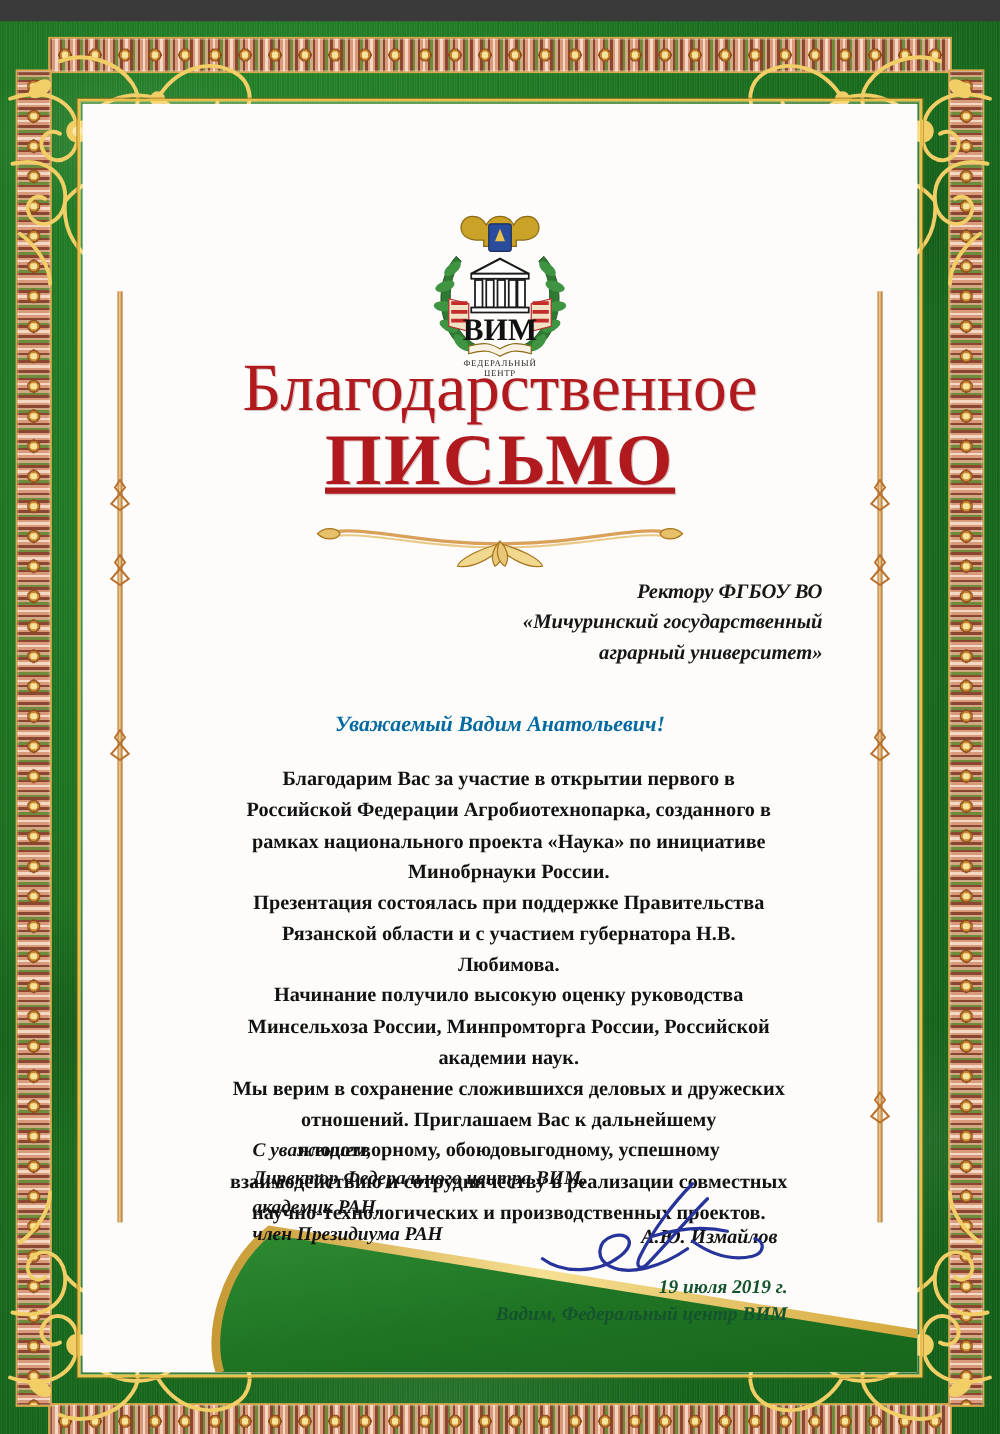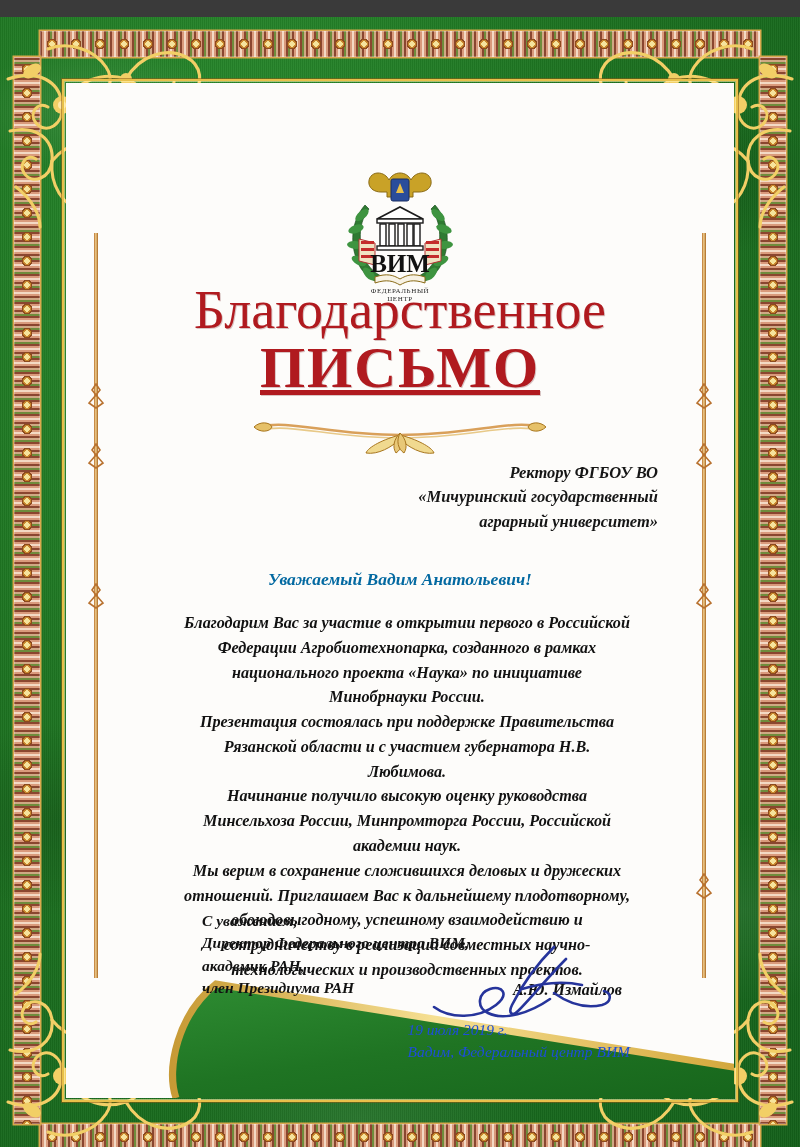--- a/index.html
+++ b/index.html
@@ -185,21 +185,20 @@
     z-index: 5;
   }
 
   .body {
     position: absolute;
     top: 528px; left: 118px; right: 104px;
     text-align: center;
     font-size: 16.2px;
     line-height: 1.53;
     font-weight: bold;
-    font-style: italic;
     color: #121212;
     z-index: 5;
   }
   .body p { margin: 0; }
 
   
   .sign-left {
     position: absolute;
     top: 827px; left: 136px;
     font-size: 15.5px;
@@ -221,25 +220,26 @@
   .signature-mark {
     position: absolute;
     top: 858px; left: 360px;
     width: 210px; height: 84px;
     z-index: 8;
   }
 
   .place-date {
     position: absolute;
     top: 936px; right: 104px;
+    text-align: right;
     font-size: 15.5px;
     line-height: 1.42;
-    font-weight: normal;
+    font-weight: bold;
     font-style: italic;
-    color: #1d4ed8;
+    color: #14532d;
     z-index: 9;
   }
 
   
   .side-rule {
     position: absolute;
     top: 150px; bottom: 120px;
     width: 4px;
     background: linear-gradient(90deg, #b8712e, #f0cf8e 45%, #a8651f);
     z-index: 4;

